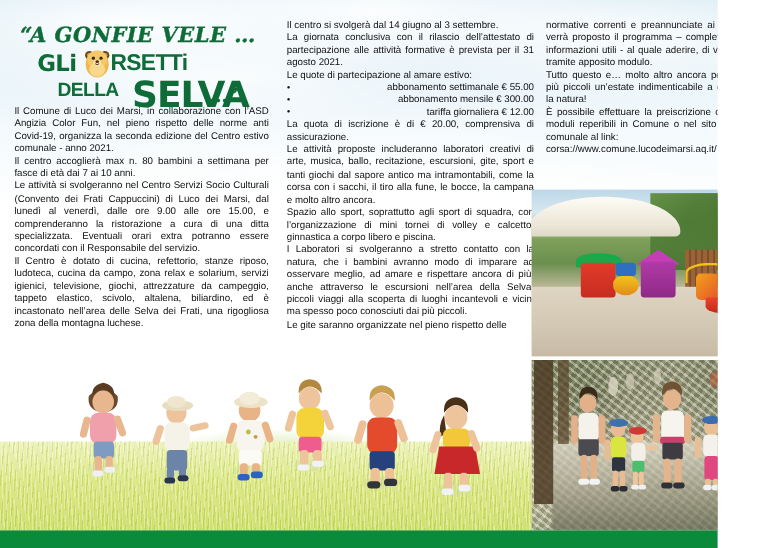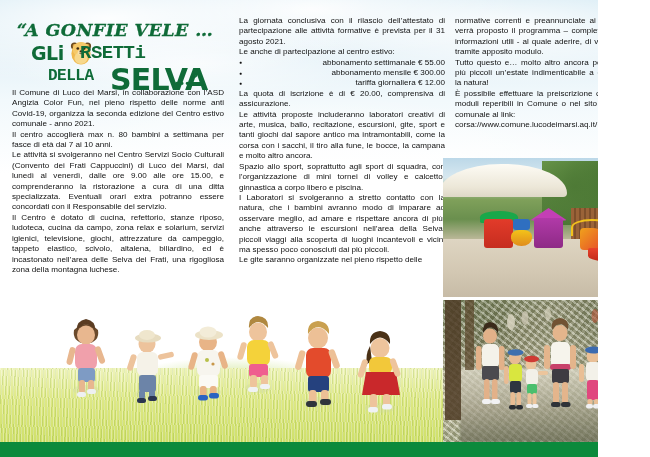--- a/index.html
+++ b/index.html
@@ -40,35 +40,35 @@
     height: 24px;
     margin-top: 1px;
   }
   .logo-gli {
     position: absolute; left: 23px; top: 1px;
     font-family: "DejaVu Sans", sans-serif;
     font-weight: bold; font-size: 19px;
     color: #0f6b38; letter-spacing: -0.5px;
   }
   .logo-rsetti {
-    position: absolute; left: 72px; top: 1px;
-    font-family: Liberation Mono, monospace;
+    position: absolute; left: 84px; top: 1px;
+    font-family: Liberation Sans, sans-serif;
     font-weight: bold; font-size: 19px;
     color: #0f6b38; letter-spacing: -0.5px;
   }
   .bear {
     position: absolute; left: 60px; top: -2px;
     width: 26px; height: 27px;
   }
   .logo-line3 {
     position: relative; height: 24px; margin-top: 0px;
   }
   .logo-della {
     position: absolute; left: 40px; top: 2px;
-    font-family: Liberation Mono, monospace;
+    font-family: Liberation Sans, sans-serif;
     font-weight: bold; font-size: 16px;
     color: #0f6b38; letter-spacing: -0.5px;
   }
   .logo-selva {
     position: absolute; left: 102px; top: -3px;
     font-family: "DejaVu Sans", sans-serif;
     font-weight: bold; font-size: 30px;
     color: #0f6b38; letter-spacing: -0.8px;
   }
   .logo-dots {
@@ -225,22 +225,23 @@
   </div>
 
   <div class="col" id="col1">
     <p>Il Comune di Luco dei Marsi, in collaborazione con l’ASD Angizia Color Fun, nel pieno rispetto delle norme anti Covid-19, organizza la seconda edizione del Centro estivo comunale - anno 2021.</p>
     <p>Il centro accoglierà max n. 80 bambini a settimana per fasce di età dai 7 ai 10 anni.</p>
     <p>Le attività si svolgeranno nel Centro Servizi Socio Culturali (Convento dei Frati Cappuccini) di Luco dei Marsi, dal lunedì al venerdì, dalle ore 9.00 alle ore 15.00, e comprenderanno la ristorazione a cura di una ditta specializzata. Eventuali orari extra potranno essere concordati con il Responsabile del servizio.</p>
     <p>Il Centro è dotato di cucina, refettorio, stanze riposo, ludoteca, cucina da campo, zona relax e solarium, servizi igienici, televisione, giochi, attrezzature da campeggio, tappeto elastico, scivolo, altalena, biliardino, ed è incastonato nell’area delle Selva dei Frati, una rigogliosa zona della montagna luchese.</p>
   </div>
 
   <div class="col" id="col2">
+    <p>Il centro si svolgerà dal 14 giugno al 3 settembre.</p>
     <p>La giornata conclusiva con il rilascio dell’attestato di partecipazione alle attività formative è prevista per il 31 agosto 2021.</p>
-    <p>Le anche di partecipazione al centro estivo:</p>
+    <p>Le quote di partecipazione al amare estivo:</p>
     <ul>
       <li>abbonamento settimanale € 55.00</li>
       <li>abbonamento mensile  € 300.00</li>
       <li>tariffa giornaliera € 12.00</li>
     </ul>
     <p>La quota di iscrizione è di € 20.00, comprensiva di assicurazione.</p>
     <p>Le attività proposte includeranno laboratori creativi di arte, musica, ballo, recitazione, escursioni, gite, sport e tanti giochi dal sapore antico ma intramontabili, come la corsa con i sacchi, il tiro alla fune, le bocce, la campana e molto altro ancora.</p>
     <p>Spazio allo sport, soprattutto agli sport di squadra, con l’organizzazione di mini tornei di volley e calcetto, ginnastica a corpo libero e piscina.</p>
     <p>I Laboratori si svolgeranno a stretto contatto con la natura, che i bambini avranno modo di imparare ad osservare meglio, ad amare e rispettare ancora di più, anche attraverso le escursioni nell’area della Selva, piccoli viaggi alla scoperta di luoghi incantevoli e vicini ma spesso poco conosciuti dai più piccoli.</p>
     <p class="last">Le gite saranno organizzate nel pieno rispetto delle</p>

